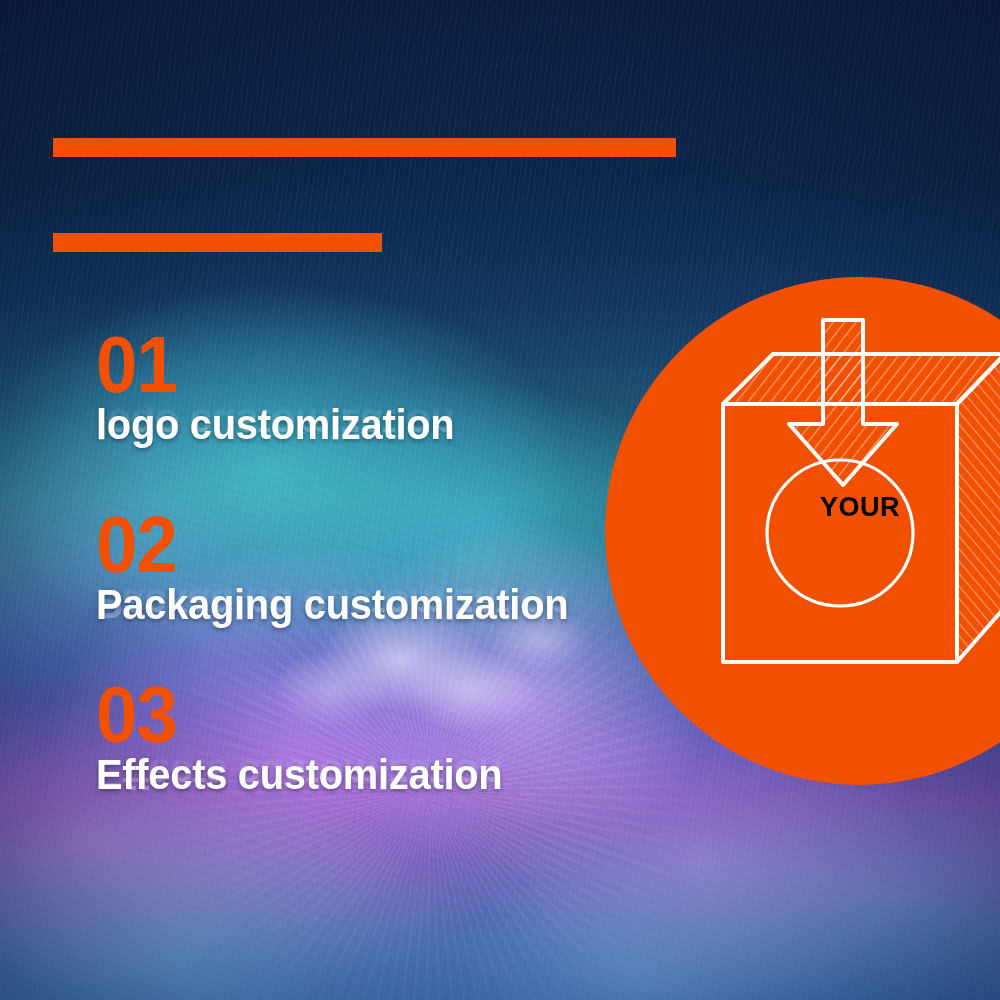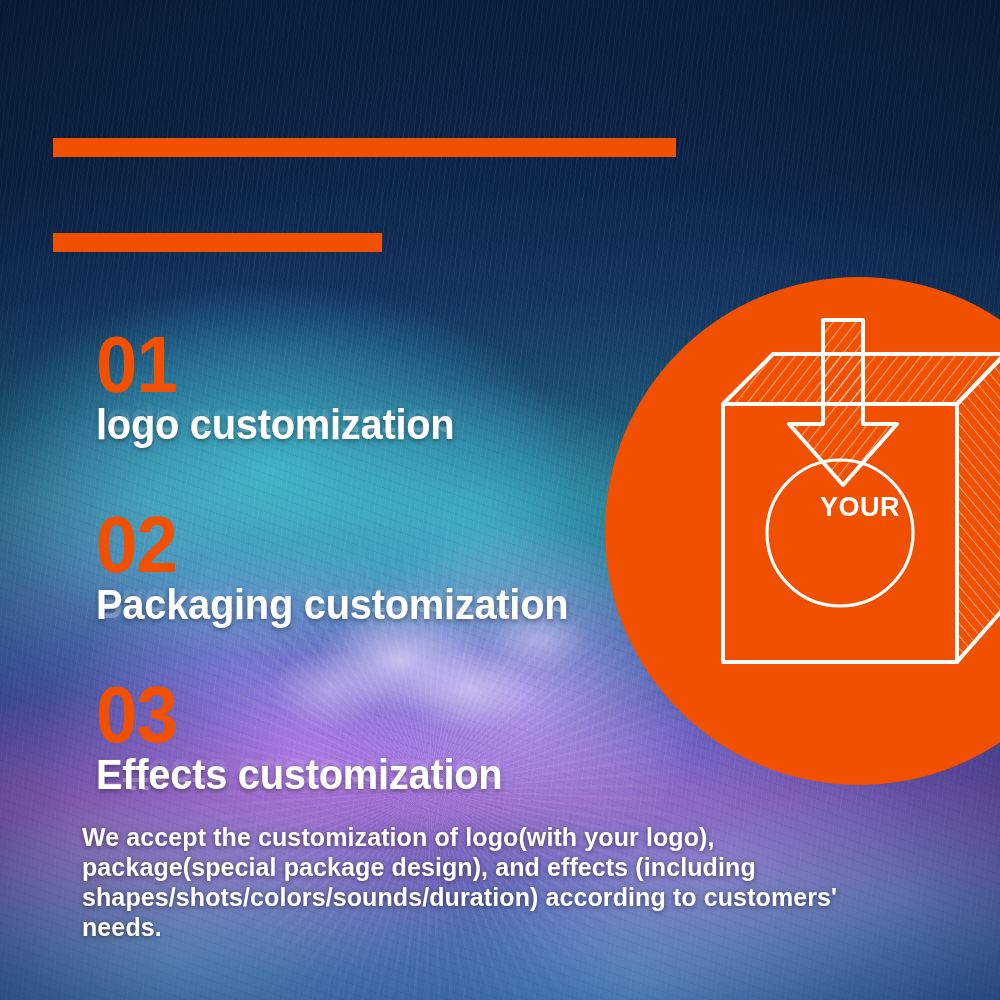--- a/index.html
+++ b/index.html
@@ -185,21 +185,21 @@
     border-radius: 50%;
     background: #f05000;
   }
   .badge-art { position: absolute; left: 0; top: 0; width: 508px; height: 508px; }
   .logo-text {
     position: absolute;
     left: 175px;
     top: 215px;
     width: 160px;
     text-align: center;
-    color: #ffffff;
+    color: #000000;
     font-family: "Liberation Sans", sans-serif;
     font-weight: bold;
     font-size: 27px;
     line-height: 31px;
     letter-spacing: .5px;
   }
 </style>
 </head>
 <body>
 
@@ -234,21 +234,20 @@
   </div>
 
   <div class="item item-3">
     <div class="item-num">03</div>
     <div class="item-label-wrap">
       <div class="item-label">Effects customization</div>
       <div class="item-reflect">Effects customization</div>
     </div>
   </div>
 
-  <div class="paragraph">We accept the customization of logo(with your logo), package(special package design), and effects (including shapes/shots/colors/sounds/duration) according to customers' needs.</div>
 
   <div class="circle-badge">
     <svg class="badge-art" viewBox="0 0 508 508">
       <defs>
         <pattern id="hatch" width="9" height="9" patternTransform="rotate(38)" patternUnits="userSpaceOnUse">
           <line x1="0" y1="0" x2="0" y2="9" stroke="#ffffff" stroke-width="2.4" stroke-opacity="0.45"></line>
         </pattern>
         <pattern id="hatch2" width="8" height="8" patternTransform="rotate(-40)" patternUnits="userSpaceOnUse">
           <line x1="0" y1="0" x2="0" y2="8" stroke="#ffffff" stroke-width="2.2" stroke-opacity="0.42"></line>
         </pattern>

